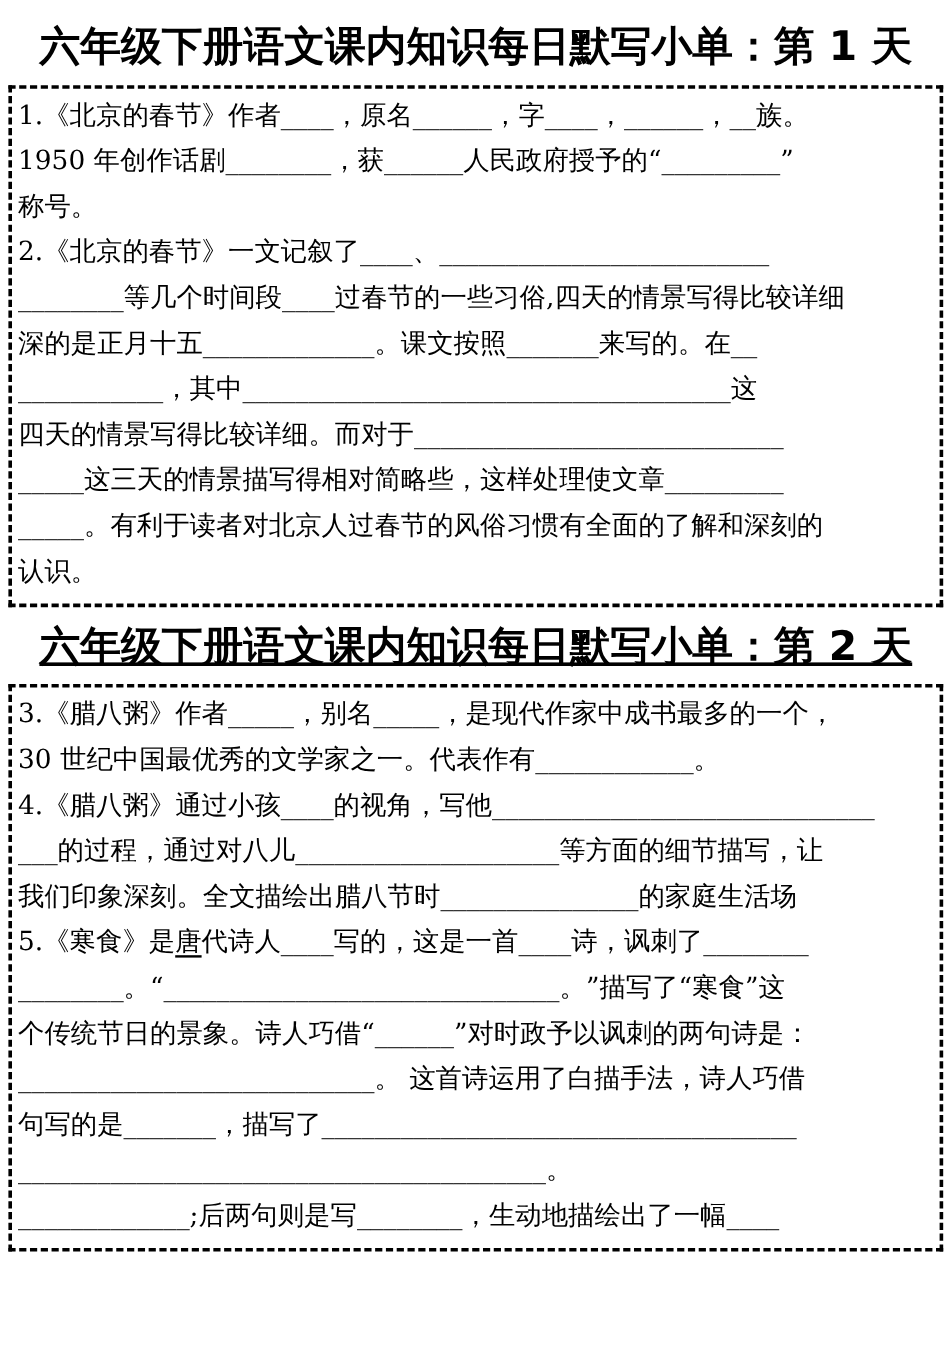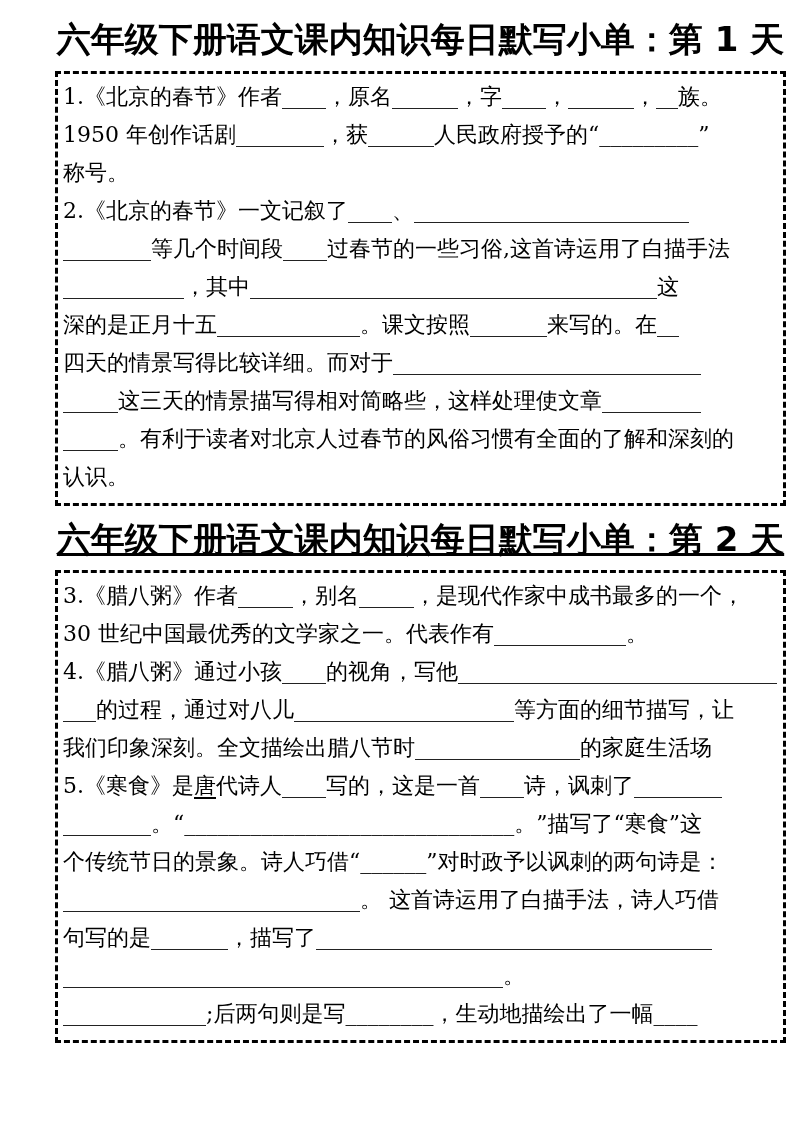--- a/index.html
+++ b/index.html
@@ -5,21 +5,21 @@
   * { box-sizing: border-box; }
   html, body { margin: 0; padding: 0; }
   body {
     width: 793px;
     height: 1122px;
     background: #ffffff;
     color: #000000;
     font-family: "DejaVu Serif", "Liberation Serif", serif;
     overflow: hidden;
   }
-  .page { width: 793px; height: 839px; padding-left: 48px; }
+  .page { width: 793px; height: 839px; }
   .title {
     text-align: center;
     font-family: "DejaVu Sans", "Liberation Sans", sans-serif;
     font-weight: 700;
     font-size: 34px;
     line-height: 1.25;
     letter-spacing: 0px;
     color: #000000;
     white-space: nowrap;
   }
@@ -48,23 +48,23 @@
 
 <div class="page">
 
   <div class="title title-day1">六年级下册语文课内知识每日默写小单：第 1 天</div>
 
   <div class="qbox">
       <div class="line"><span>1.《北京的春节》作者____，原名______，字____，______，__族。</span></div>
       <div class="line"><span>1950 年创作话剧________，获______人民政府授予的“_________”</span></div>
       <div class="line"><span>称号。</span></div>
       <div class="line"><span>2.《北京的春节》一文记叙了____、_________________________</span></div>
-      <div class="line"><span>________等几个时间段____过春节的一些习俗,这首诗运用了白描手法</span></div>
+      <div class="line"><span>________等几个时间段____过春节的一些习俗,四天的情景写得比较详细</span></div>
+      <div class="line"><span>深的是正月十五_____________。课文按照_______来写的。在__</span></div>
       <div class="line"><span>___________，其中_____________________________________这</span></div>
-      <div class="line"><span>深的是正月十五_____________。课文按照_______来写的。在__</span></div>
       <div class="line"><span>四天的情景写得比较详细。而对于____________________________</span></div>
       <div class="line"><span>_____这三天的情景描写得相对简略些，这样处理使文章_________</span></div>
       <div class="line"><span>_____。有利于读者对北京人过春节的风俗习惯有全面的了解和深刻的</span></div>
       <div class="line"><span>认识。</span></div>
     </div>
 
   <div class="title title-day2">六年级下册语文课内知识每日默写小单：第 2 天</div>
 
   <div class="qbox">
       <div class="line"><span>3.《腊八粥》作者_____，别名_____，是现代作家中成书最多的一个，</span></div>

